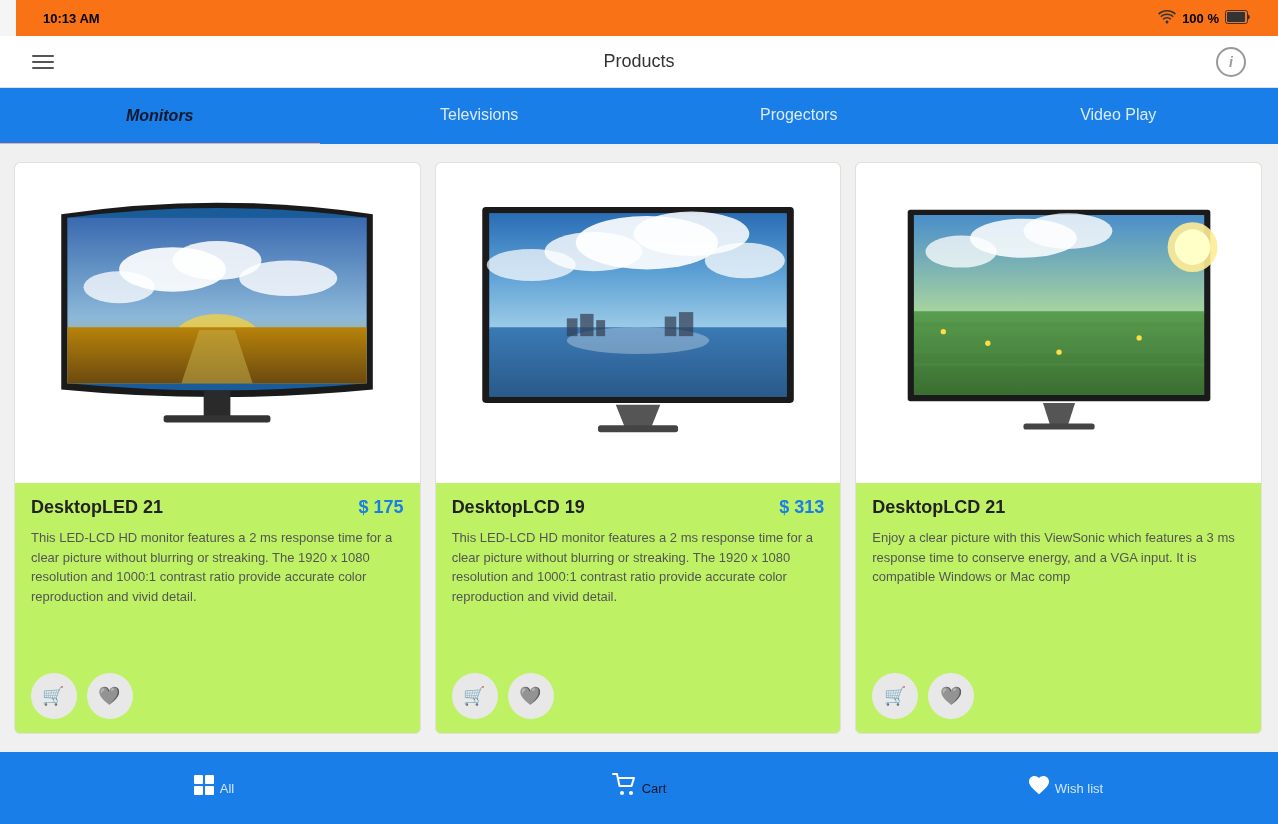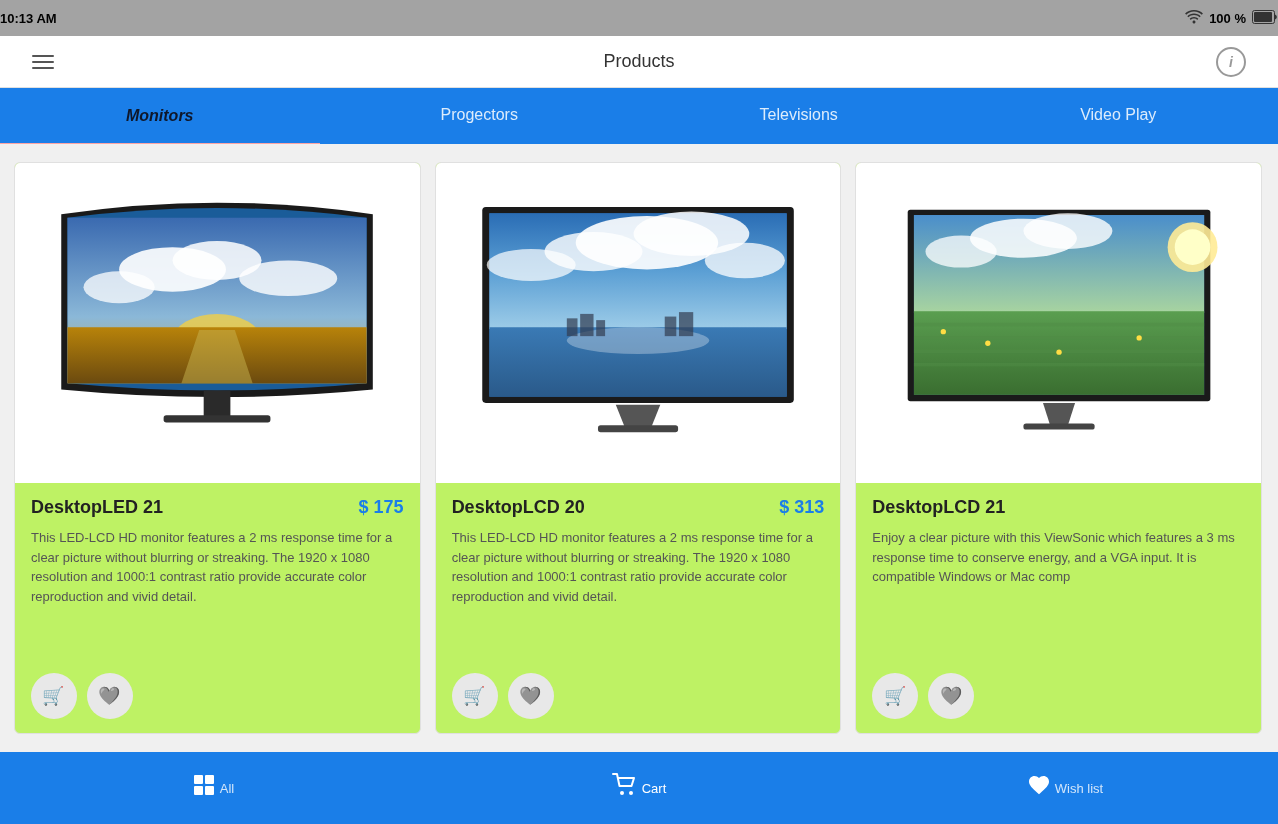--- a/index.html
+++ b/index.html
@@ -1,21 +1,21 @@
 <!DOCTYPE html>
 <html><head>
   <meta charset="utf-8">
   <style>
     * { margin: 0; padding: 0; box-sizing: border-box; }
     body { font-family: -apple-system, BlinkMacSystemFont, 'Helvetica Neue', Arial, sans-serif; background: #f5f5f5; width: 1278px; height: 824px; overflow: hidden; position: relative; }
 
     
     .status-bar {
       display: flex; align-items: center; justify-content: space-between;
-      padding: 0 0; height: 36px; background: #a3a3a3; font-size: 13px; font-weight: 600;
+      padding: 0 27px; height: 36px; background: #f97316; font-size: 13px; font-weight: 600; margin-left: 16px;
     }
     .status-left { display: flex; align-items: center; gap: 6px; }
     .status-right { display: flex; align-items: center; gap: 6px; font-size: 13px; }
 
     
     .header {
       display: flex; align-items: center; justify-content: space-between;
       padding: 0 32px; height: 52px; background: #fff; border-bottom: 1px solid #e0e0e0;
     }
     .header-title { position: absolute; left: 50%; transform: translateX(-50%); font-size: 18px; font-weight: 500; color: #333; }
@@ -63,21 +63,21 @@
     
     .bottom-nav {
       position: absolute; bottom: 0; left: 0; right: 0;
       height: 72px; background: #1a7ee8;
       display: flex; align-items: center;
     }
     .nav-item {
       flex: 1; display: flex; align-items: center; justify-content: center;
       gap: 4px; color: rgba(255,255,255,0.8); cursor: pointer;
     }
-    .nav-item.active { color: #ffffff; }
+    .nav-item.active { color: #0f172a; }
     .nav-label { font-size: 13px; }
     .nav-icon { font-size: 22px; }
     .cart-icon-nav { font-size: 22px; }
   </style>
 </head>
 <body>
 
 <div class="status-bar">
   <div class="status-left">
     <span>10:13 AM</span>
@@ -110,24 +110,24 @@
   </div>
   <span class="header-title">Products</span>
   <div class="header-info">i</div>
 </div>
 
 <div class="category-tabs">
   <div class="category-tab active">
     <span>Monitors</span>
   </div>
   <div class="category-tab">
+    <span>Televisions</span>
+  </div>
+  <div class="category-tab">
     <span>Progectors</span>
-  </div>
-  <div class="category-tab">
-    <span>Televisions</span>
   </div>
   <div class="category-tab">
     <span>Video Play</span>
   </div>
 </div>
 
 <div class="products-area">
 
   <div class="product-card">
     <div class="product-image">
@@ -217,21 +217,21 @@
         <rect x="153" y="142" width="10" height="18" fill="rgba(50,60,80,0.7)"></rect>
         <rect x="230" y="138" width="13" height="22" fill="rgba(50,60,80,0.7)"></rect>
         <rect x="246" y="133" width="16" height="27" fill="rgba(50,60,80,0.7)"></rect>
 
         <polygon points="175,237 225,237 215,262 185,262" fill="#555"></polygon>
         <rect x="155" y="260" width="90" height="8" rx="3" fill="#444"></rect>
       </svg>
     </div>
     <div class="product-info">
       <div class="product-name-row">
-        <span class="product-name">DesktopLCD 20</span>
+        <span class="product-name">DesktopLCD 19</span>
         <span class="product-price">$ 313</span>
       </div>
       <p class="product-desc">This LED-LCD HD monitor features a 2 ms response time for a clear picture without blurring or streaking. The 1920 x 1080 resolution and 1000:1 contrast ratio provide accurate color reproduction and vivid detail.</p>
     </div>
     <div class="product-actions">
       <button class="action-btn">🛒</button>
       <button class="action-btn">🩶</button>
     </div>
   </div>
 

